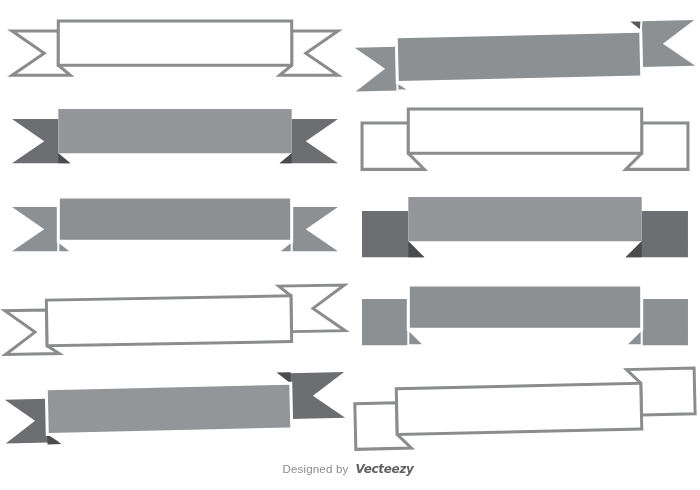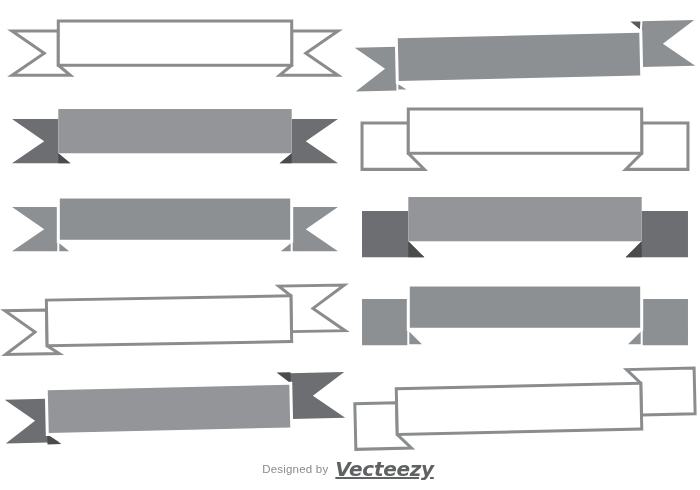--- a/index.html
+++ b/index.html
@@ -56,26 +56,25 @@
     gap: 7px;
     padding-bottom: 6px;
   }
   .designed-by {
     color: var(--footer-text-gray, #8a8b8d);
     font-size: 11.5px;
     letter-spacing: 0.2px;
   }
   .brand {
     color: var(--brand-gray, #606163);
-    font-size: 20px;
+    font-size: 12px;
     font-weight: 700;
     font-style: italic;
     letter-spacing: -0.3px;
     font-family: "DejaVu Sans", "Liberation Sans", sans-serif;
-    text-decoration: underline;
   }
 </style>
 </head>
 <body style="background: rgb(255, 255, 255);">
 
 <div class="sheet">
   <div class="grid">
 
     <div class="cell">
       <svg width="334" viewBox="0 0 332 78" class="st-outline">

